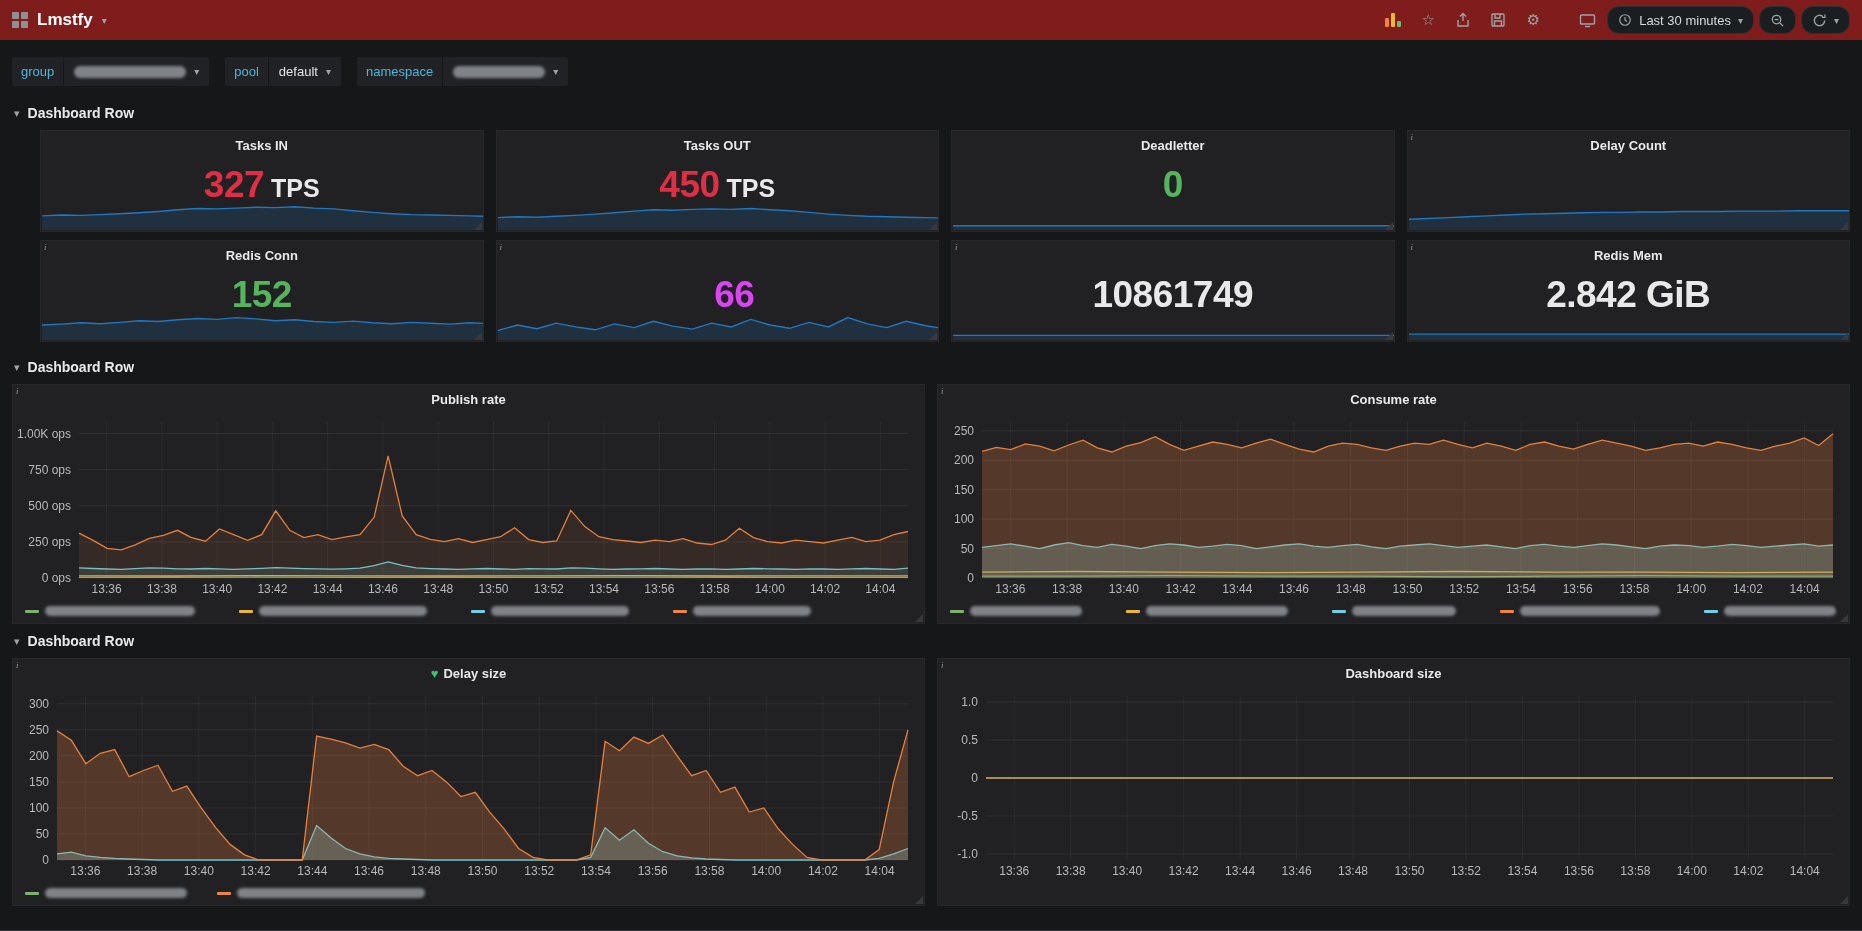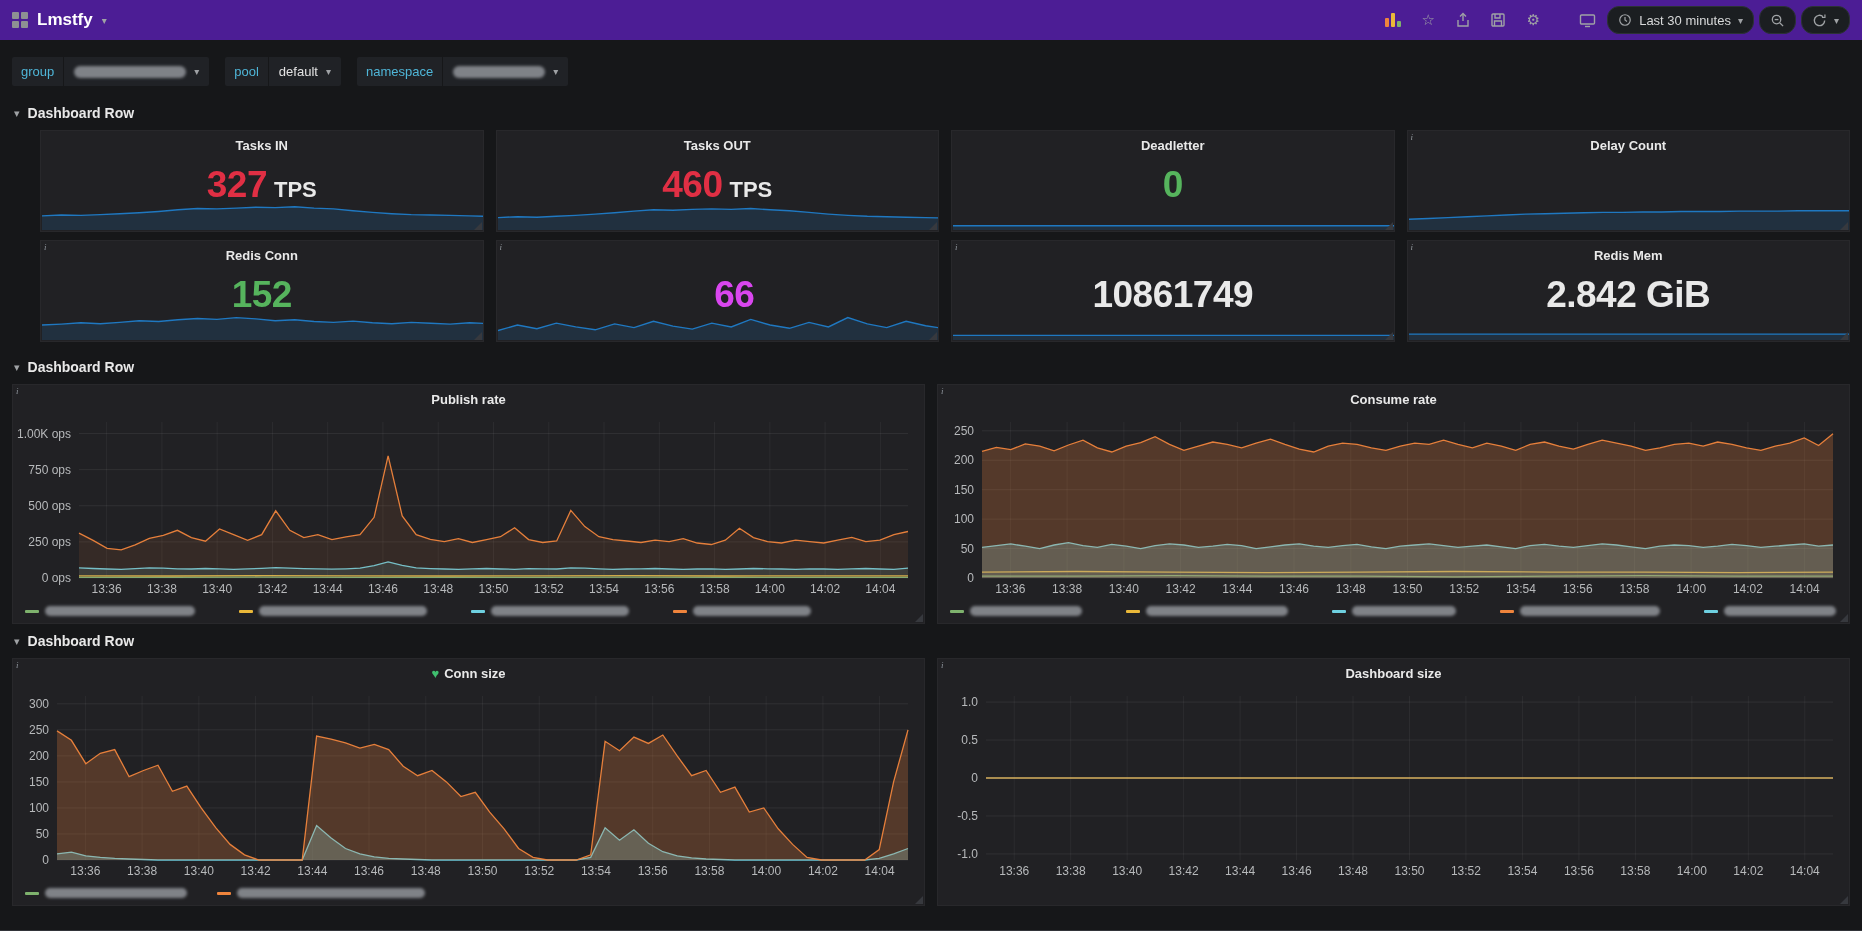--- a/index.html
+++ b/index.html
@@ -1,19 +1,19 @@
 <!DOCTYPE html>
 <html><head>
 <meta charset="utf-8">
 <style>
   * { box-sizing: border-box; margin: 0; padding: 0; }
   html,body { width:1862px; height:931px; background:#161719; font-family:"Liberation Sans",sans-serif; color:#d8d9da; overflow:hidden; }
 
   
-  .navbar { height:40px; display:flex; align-items:center; padding:16px 12px; background:#4c1d95; }
+  .navbar { height:40px; display:flex; align-items:center; padding:16px 12px; background:#7f1d1d; }
   .nav-left { display:flex; align-items:center; gap:9px; cursor:pointer; }
   .apps-icon { display:grid; grid-template-columns:7px 7px; grid-gap:2px; }
   .apps-icon span { width:7px; height:7px; background:#8e9093; border-radius:1px; }
   .nav-title { font-size:17px; font-weight:bold; color:#ffffff; }
   .caret { color:#9fa2a5; font-size:10px; }
   .nav-right { margin-left:auto; display:flex; align-items:center; gap:5px; }
   .nav-icon { width:30px; height:28px; display:flex; align-items:center; justify-content:center; color:#9fa2a5; cursor:pointer; font-size:15px; border-radius:2px; }
   .nav-icon svg { display:block; }
   .nav-gap { width:14px; }
   .btn-box { display:flex; align-items:center; gap:7px; border:1px solid #2c3235; background:#1b1e21; padding:5px 10px; border-radius:12px; font-size:13px; color:#d8d9da; cursor:pointer; height:28px; }
@@ -39,21 +39,21 @@
   .graph-row.b { height:248px; }
 
   .panel { position:relative; background:#212124; border:1px solid rgba(255,255,255,0.035); flex:1; overflow:hidden; }
   .panel-title { text-align:center; font-size:13px; font-weight:bold; color:#e9e9e9; padding-top:7px; cursor:pointer; white-space:nowrap; }
   .info-icon { position:absolute; top:1px; left:3px; font-size:9px; font-style:italic; font-family:"Liberation Serif",serif; color:#8f959b; cursor:pointer; z-index:3; }
   .resize-handle { position:absolute; right:1px; bottom:1px; width:0; height:0; border-left:8px solid transparent; border-bottom:8px solid #37393e; cursor:nwse-resize; }
 
   
   .value-row { position:absolute; top:54%; left:0; right:0; text-align:center; transform:translateY(-50%); white-space:nowrap; }
   .value-row .big { font-size:37px; font-weight:bold; letter-spacing:-0.5px; }
-  .value-row .unit { font-size:22px; font-weight:bold; color:#e9e9e9; margin-left:7px; }
+  .value-row .unit { font-size:25px; font-weight:bold; color:#e9e9e9; margin-left:7px; }
   .spark { position:absolute; left:1px; right:1px; bottom:1px; height:31px; }
   .spark svg { display:block; }
 
   
   .plot { position:absolute; top:27px; left:4px; right:4px; bottom:23px; cursor:crosshair; }
   .plot svg { display:block; }
   .plot text { fill:#b7b9bb; font-size:12px; font-family:"Liberation Sans",sans-serif; }
   .legend { position:absolute; left:12px; right:8px; bottom:3px; height:18px; display:flex; gap:44px; align-items:center; font-size:11px; color:#9fa2a5; overflow:hidden; }
   .legend-item { display:flex; align-items:center; gap:6px; cursor:pointer; }
   .legend-mark { width:14px; height:3px; border-radius:1px; display:inline-block; }
@@ -175,21 +175,21 @@
           <svg width="447" height="31">
             <polygon points="0.0,16.9 19.4,16.0 38.9,16.4 58.3,15.6 77.7,14.7 97.2,13.8 116.6,12.5 136.0,10.8 155.5,9.5 174.9,9.9 194.3,9.1 213.8,8.2 233.2,8.6 252.7,7.8 272.1,9.1 291.5,9.9 311.0,11.7 330.4,13.4 349.8,14.7 369.3,15.6 388.7,16.0 408.1,16.4 427.6,16.9 447.0,17.3 447,31 0,31" fill="rgba(31,118,189,0.18)"></polygon>
             <polyline points="0.0,16.9 19.4,16.0 38.9,16.4 58.3,15.6 77.7,14.7 97.2,13.8 116.6,12.5 136.0,10.8 155.5,9.5 174.9,9.9 194.3,9.1 213.8,8.2 233.2,8.6 252.7,7.8 272.1,9.1 291.5,9.9 311.0,11.7 330.4,13.4 349.8,14.7 369.3,15.6 388.7,16.0 408.1,16.4 427.6,16.9 447.0,17.3" fill="none" stroke="#1F78C1" stroke-width="1.4"></polyline>
           </svg>
         </div>
       <span class="resize-handle"></span>
     </div>
     <div class="panel">
 
       <div class="panel-title">Tasks OUT</div>
-      <div class="value-row"><span class="big" style="color: rgb(224, 47, 68);">460</span><span class="unit">TPS</span></div>
+      <div class="value-row"><span class="big" style="color: rgb(224, 47, 68);">450</span><span class="unit">TPS</span></div>
       <div class="spark">
           <svg width="447" height="31">
             <polygon points="0.0,18.6 19.4,17.7 38.9,18.2 58.3,17.3 77.7,16.4 97.2,15.1 116.6,13.8 136.0,12.1 155.5,10.8 174.9,11.2 194.3,10.4 213.8,9.9 233.2,10.4 252.7,9.5 272.1,10.8 291.5,11.7 311.0,13.4 330.4,15.1 349.8,16.4 369.3,17.3 388.7,17.7 408.1,18.2 427.6,18.6 447.0,19.0 447,31 0,31" fill="rgba(31,118,189,0.18)"></polygon>
             <polyline points="0.0,18.6 19.4,17.7 38.9,18.2 58.3,17.3 77.7,16.4 97.2,15.1 116.6,13.8 136.0,12.1 155.5,10.8 174.9,11.2 194.3,10.4 213.8,9.9 233.2,10.4 252.7,9.5 272.1,10.8 291.5,11.7 311.0,13.4 330.4,15.1 349.8,16.4 369.3,17.3 388.7,17.7 408.1,18.2 427.6,18.6 447.0,19.0" fill="none" stroke="#1F78C1" stroke-width="1.4"></polyline>
           </svg>
         </div>
       <span class="resize-handle"></span>
     </div>
     <div class="panel">
 
@@ -426,21 +426,21 @@
   </div>
 
   <div class="row-header">
     <span class="row-chevron">▾</span>
     <span class="row-title">Dashboard Row</span>
   </div>
 
   <div class="graph-row b">
     <div class="panel">
       <span class="info-icon">i</span>
-      <div class="panel-title"><span class="heart">♥</span><span>Conn size</span></div>
+      <div class="panel-title"><span class="heart">♥</span><span>Delay size</span></div>
       <div class="plot">
           <svg width="903" height="196">
             <line x1="40" y1="174" x2="891" y2="174" stroke="rgba(255,255,255,0.07)"></line>
             <text x="32" y="178" text-anchor="end">0</text>
             <line x1="40" y1="147.96825396825398" x2="891" y2="147.96825396825398" stroke="rgba(255,255,255,0.07)"></line>
             <text x="32" y="151.96825396825398" text-anchor="end">50</text>
             <line x1="40" y1="121.93650793650794" x2="891" y2="121.93650793650794" stroke="rgba(255,255,255,0.07)"></line>
             <text x="32" y="125.93650793650794" text-anchor="end">100</text>
             <line x1="40" y1="95.90476190476191" x2="891" y2="95.90476190476191" stroke="rgba(255,255,255,0.07)"></line>
             <text x="32" y="99.90476190476191" text-anchor="end">150</text>

